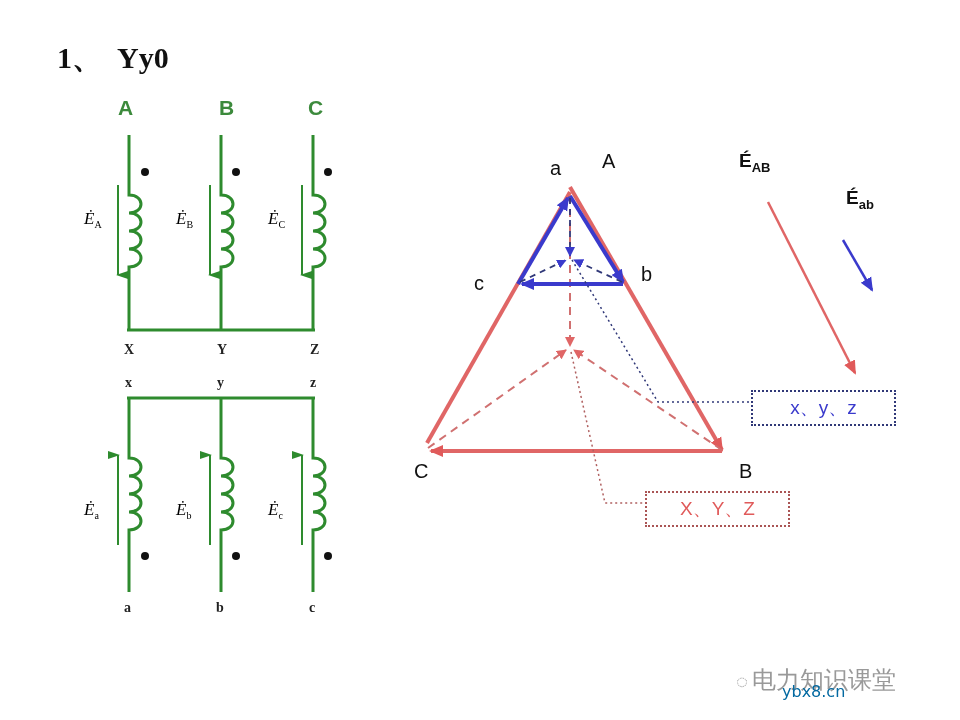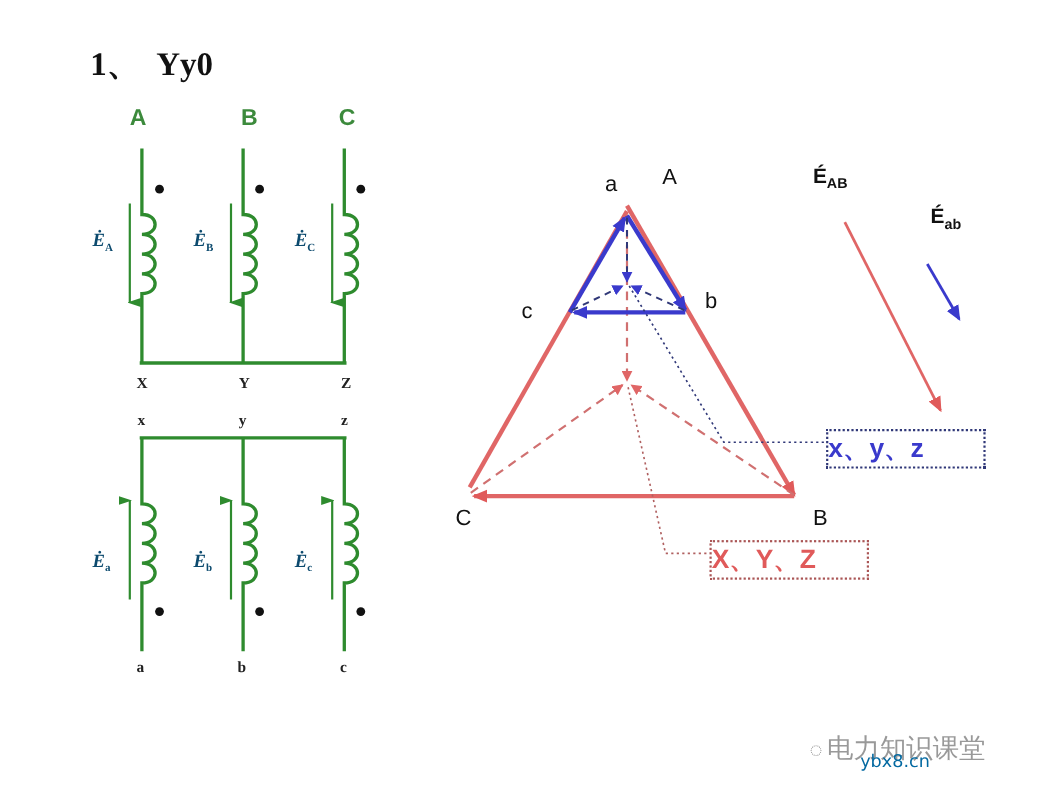--- a/index.html
+++ b/index.html
@@ -1,26 +1,26 @@
 <!DOCTYPE html>
 <html><head>
   <meta charset="utf-8">
   <style>
     html,body{margin:0;padding:0;background:#fff;}
     body{width:960px;height:720px;position:relative;overflow:hidden;font-family:"Liberation Sans",sans-serif;}
     .abs{position:absolute;}
-    #title{left:57px;top:38px;font-family:"Liberation Serif",serif;font-weight:bold;font-size:30px;color:#111;white-space:pre;margin-left:25px;}
+    #title{left:57px;top:38px;font-family:"Liberation Serif",serif;font-weight:bold;font-size:30px;color:#111;white-space:pre;}
     .phase{font-weight:bold;font-size:21px;color:#3c8a3c;}
     .term{font-family:"Liberation Serif",serif;font-weight:bold;font-size:14px;color:#222;}
-    .emf{font-family:"Liberation Serif",serif;font-weight:bold;font-style:italic;font-size:17px;color:#0c4a6e;}
+    .emf{font-family:"Liberation Serif",serif;font-weight:normal;font-style:italic;font-size:17px;color:#000000;}
     .emf sub{font-size:10px;font-style:normal;}
     .vlabel{font-size:20px;color:#111;}
     .vec-label{font-weight:bold;font-size:19px;color:#111;}
     .vec-label sub{font-size:13px;}
-    .box{border:2px dotted;font-weight:bold;font-size:24px;box-sizing:border-box;}
+    .box{border:2px dotted;font-weight:normal;font-size:19px;text-align:center;box-sizing:border-box;}
     #box-lower{left:751px;top:390px;width:145px;height:36px;line-height:32px;border-color:#303878;color:#3a3acc;}
     #box-upper{left:645px;top:491px;width:145px;height:36px;line-height:32px;border-color:#a55;color:#e05a5a;}
     #watermark{left:736px;top:664px;font-size:24px;color:#999;}
     #site{left:782px;top:682px;font-size:16px;color:#0369a1;font-family:"DejaVu Sans",sans-serif;}
     svg{position:absolute;left:0;top:0;}
   </style>
 </head>
 <body>
 
 <div id="title" class="abs">1、  Yy0</div>

